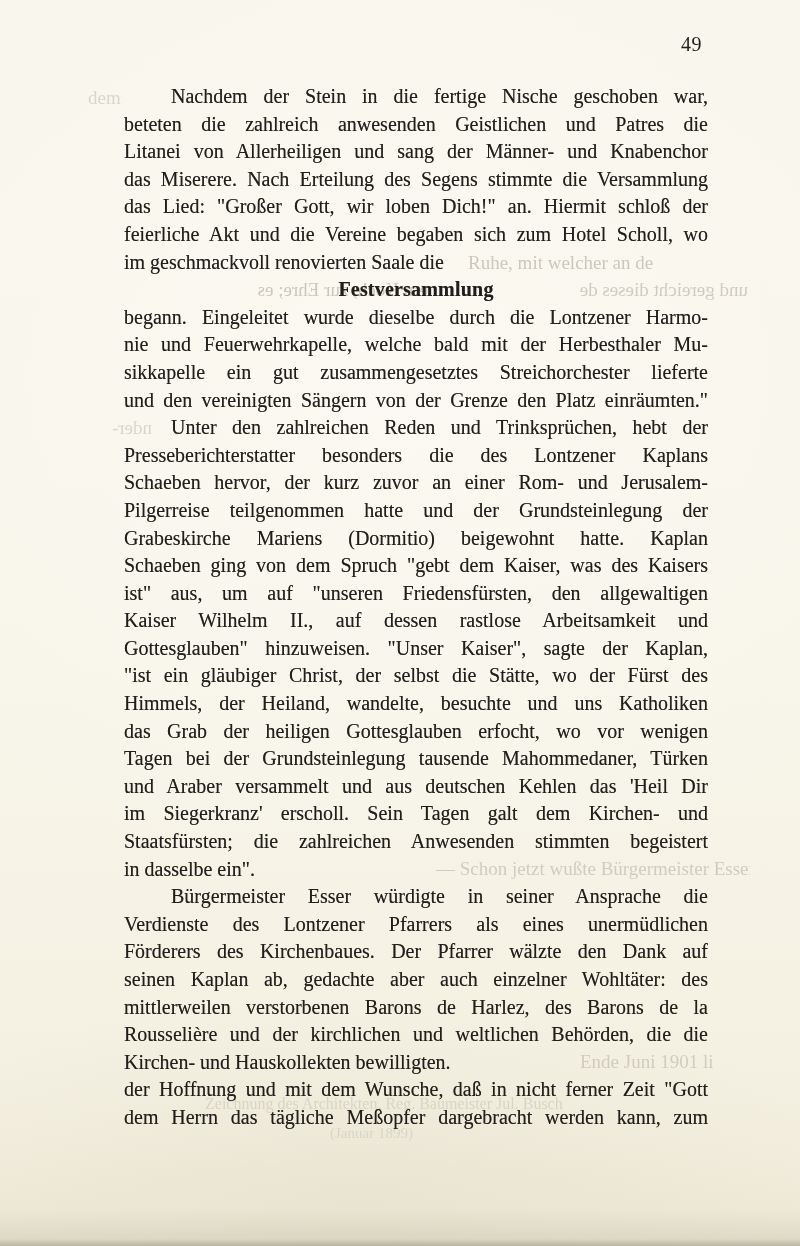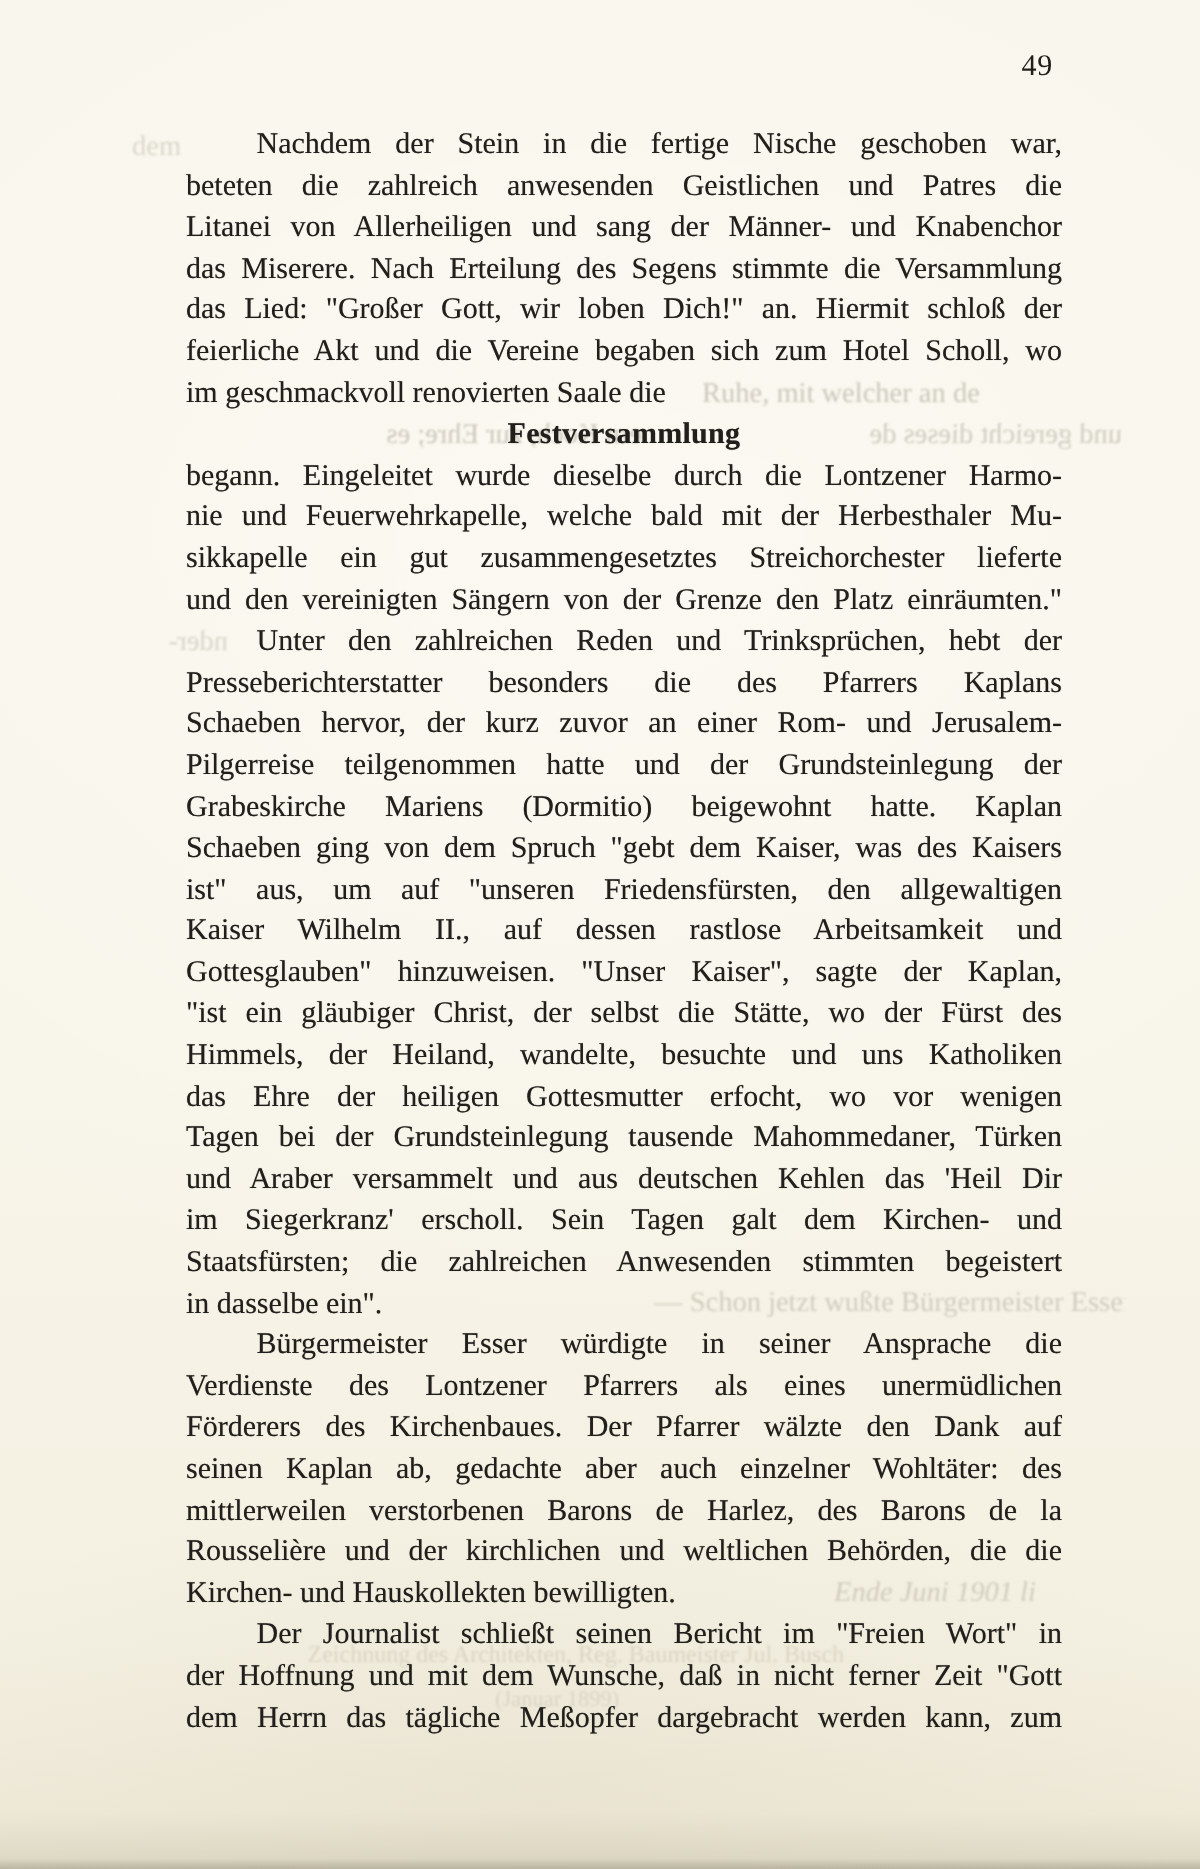--- a/index.html
+++ b/index.html
@@ -67,21 +67,21 @@
     overflow: hidden;
     filter: blur(0.6px);
     pointer-events: none;
   }
   .ghost.mirrored { transform: scaleX(-1); }
   #g1 { left: 88px;  top: calc(var(--top) + 0 * var(--lh) + 3px);    width: 60px;  opacity: .34; }
   #g2 { left: 468px; top: calc(var(--top) + 6 * var(--lh) + 2px);    width: 280px; opacity: .50; }
   #g3 { left: 123px; top: calc(var(--top) + 7 * var(--lh) + 2px);    width: 305px; opacity: .50; }
   #g4 { left: 460px; top: calc(var(--top) + 7 * var(--lh) + 2px);    width: 288px; opacity: .45; }
   #g5 { left: 436px; top: calc(var(--top) + 28 * var(--lh) + 1px);   width: 314px; opacity: .42; }
-  #g6 { left: 556px; top: calc(var(--top) + 35 * var(--lh) + 1px);   width: 194px; opacity: .40; font-style: italic; }
+  #g6 { left: 580px; top: calc(var(--top) + 35 * var(--lh) + 1px);   width: 194px; opacity: .40; }
   #g7 { left: 205px; top: calc(var(--top) + 36.55 * var(--lh));      width: 440px; opacity: .28; font-size: 16px; text-align: left; }
   #g8 { left: 330px; top: calc(var(--top) + 37.6 * var(--lh));       width: 190px; opacity: .25; font-size: 15px; text-align: left; }
   #g9 { left: 94px;  top: calc(var(--top) + 12 * var(--lh) + 2px);   width: 58px;  opacity: .35; }
   .bottom-edge {
     position: absolute;
     left: 0; bottom: 0;
     width: 100%; height: 7px;
     background: linear-gradient(180deg, rgba(120,115,95,0), rgba(120,115,95,0.28));
   }
 </style>
@@ -108,41 +108,40 @@
       <div class="line">das Miserere. Nach Erteilung des Segens stimmte die Versammlung</div>
       <div class="line">das Lied: "Großer Gott, wir loben Dich!" an. Hiermit schloß der</div>
       <div class="line">feierliche Akt und die Vereine begaben sich zum Hotel Scholl, wo</div>
       <div class="line endline">im geschmackvoll renovierten Saale die</div>
       <div class="heading">Festversammlung</div>
       <div class="line">begann. Eingeleitet wurde dieselbe durch die Lontzener Harmo-</div>
       <div class="line">nie und Feuerwehrkapelle, welche bald mit der Herbesthaler Mu-</div>
       <div class="line">sikkapelle ein gut zusammengesetztes Streichorchester lieferte</div>
       <div class="line">und den vereinigten Sängern von der Grenze den Platz einräumten."</div>
       <div class="line indent">Unter den zahlreichen Reden und Trinksprüchen, hebt der</div>
-      <div class="line">Presseberichterstatter besonders die des Pfarrers Kaplans</div>
+      <div class="line">Presseberichterstatter besonders die des Lontzener Kaplans</div>
       <div class="line">Schaeben hervor, der kurz zuvor an einer Rom- und Jerusalem-</div>
       <div class="line">Pilgerreise teilgenommen hatte und der Grundsteinlegung der</div>
       <div class="line">Grabeskirche Mariens (Dormitio) beigewohnt hatte. Kaplan</div>
       <div class="line">Schaeben ging von dem Spruch "gebt dem Kaiser, was des Kaisers</div>
       <div class="line">ist" aus, um auf "unseren Friedensfürsten, den allgewaltigen</div>
       <div class="line">Kaiser Wilhelm II., auf dessen rastlose Arbeitsamkeit und</div>
       <div class="line">Gottesglauben" hinzuweisen. "Unser Kaiser", sagte der Kaplan,</div>
       <div class="line">"ist ein gläubiger Christ, der selbst die Stätte, wo der Fürst des</div>
       <div class="line">Himmels, der Heiland, wandelte, besuchte und uns Katholiken</div>
-      <div class="line">das Ehre der heiligen Gottesmutter erfocht, wo vor wenigen</div>
+      <div class="line">das Grab der heiligen Gottesglauben erfocht, wo vor wenigen</div>
       <div class="line">Tagen bei der Grundsteinlegung tausende Mahommedaner, Türken</div>
       <div class="line">und Araber versammelt und aus deutschen Kehlen das 'Heil Dir</div>
       <div class="line">im Siegerkranz' erscholl. Sein Tagen galt dem Kirchen- und</div>
       <div class="line">Staatsfürsten; die zahlreichen Anwesenden stimmten begeistert</div>
       <div class="line endline">in dasselbe ein".</div>
       <div class="line indent">Bürgermeister Esser würdigte in seiner Ansprache die</div>
       <div class="line">Verdienste des Lontzener Pfarrers als eines unermüdlichen</div>
       <div class="line">Förderers des Kirchenbaues. Der Pfarrer wälzte den Dank auf</div>
       <div class="line">seinen Kaplan ab, gedachte aber auch einzelner Wohltäter: des</div>
       <div class="line">mittlerweilen verstorbenen Barons de Harlez, des Barons de la</div>
       <div class="line">Rousselière und der kirchlichen und weltlichen Behörden, die die</div>
       <div class="line endline">Kirchen- und Hauskollekten bewilligten.</div>
-      <div class="line indent">Der Journalist schließt seinen Bericht im "Freien Wort" in</div>
       <div class="line">der Hoffnung und mit dem Wunsche, daß in nicht ferner Zeit "Gott</div>
       <div class="line">dem Herrn das tägliche Meßopfer dargebracht werden kann, zum</div>
     </div>
   <div class="bottom-edge"></div>
 </div>
 
 </body></html>

